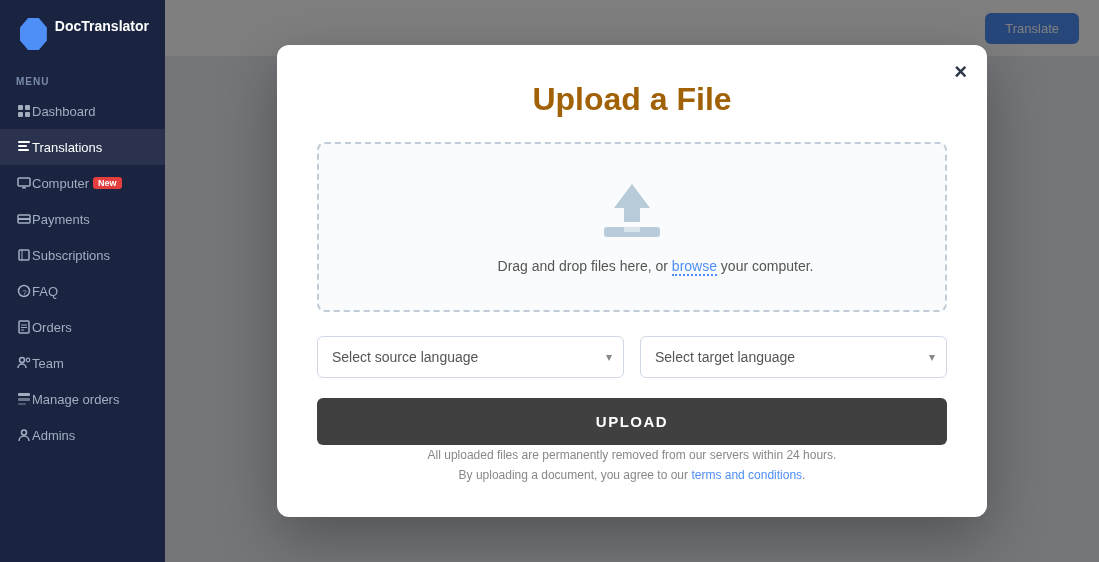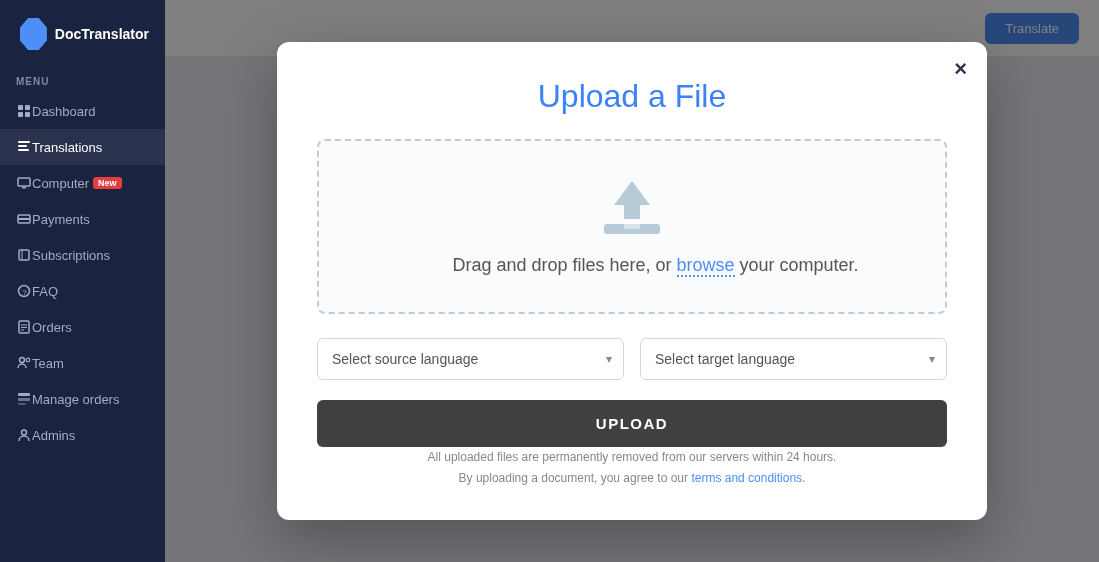--- a/index.html
+++ b/index.html
@@ -17,21 +17,20 @@
       width: 165px;
       min-width: 165px;
       background: #1a2340;
       height: 562px;
       display: flex;
       flex-direction: column;
       padding: 0;
     }
     .sidebar-logo {
       display: flex;
-      align-items: center;
       padding: 18px 16px 18px 20px;
       gap: 8px;
     }
     .logo-icon {
       width: 28px;
       height: 32px;
       background: #4e8ef7;
       clip-path: polygon(30% 0%, 70% 0%, 100% 30%, 100% 70%, 70% 100%, 30% 100%, 0% 70%, 0% 30%);
       display: flex;
       align-items: center;
@@ -119,22 +118,22 @@
       color: #2d3748;
       cursor: pointer;
       background: none;
       border: none;
       font-weight: 700;
       line-height: 1;
     }
     .modal-title {
       text-align: center;
       font-size: 32px;
-      font-weight: 400;
-      color: #3b82f6;
+      font-weight: 700;
+      color: #a16207;
       margin-bottom: 24px;
     }
 
     
     .drop-zone {
       border: 2.5px dashed #c0ccd8;
       border-radius: 8px;
       padding: 36px 20px;
       display: flex;
       flex-direction: column;
@@ -142,21 +141,21 @@
       justify-content: center;
       margin-bottom: 24px;
       cursor: pointer;
       background: #fafbfc;
       min-height: 165px;
     }
     .upload-icon-wrap {
       margin-bottom: 14px;
     }
     .drop-text {
-      font-size: 18px;
+      font-size: 14px;
       color: #555;
       text-align: center;
       margin-left: 47px;
     }
     .drop-text .browse-link {
       color: #4e8ef7;
       text-decoration: none;
       border-bottom: 2px dotted #4e8ef7;
       cursor: pointer;
     }

